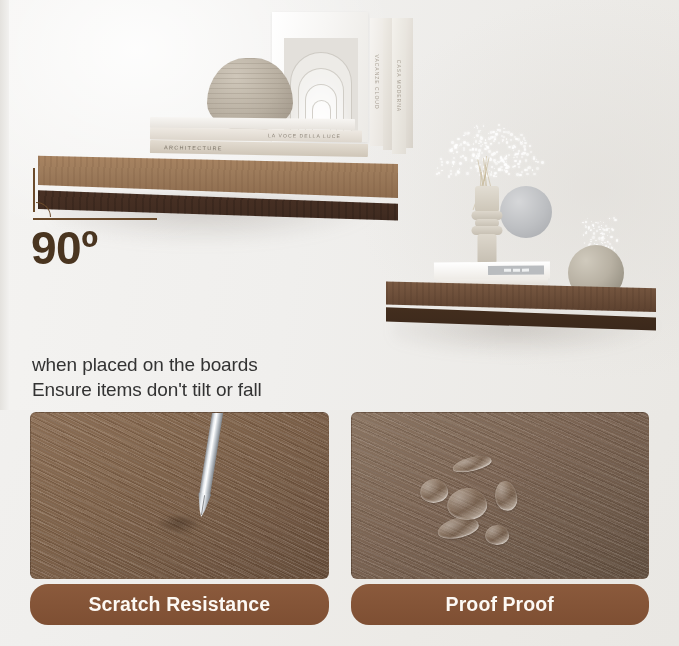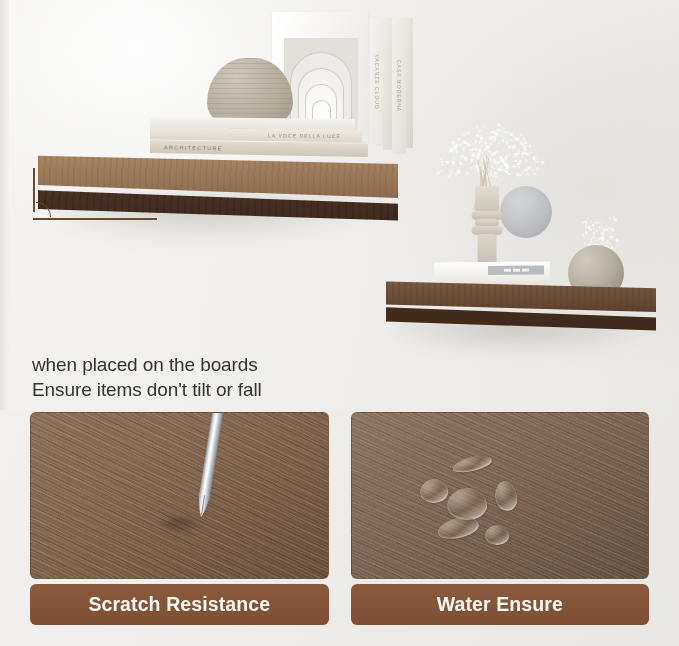--- a/index.html
+++ b/index.html
@@ -286,21 +286,21 @@
     border-radius: 52% 48% 46% 54% / 54% 58% 42% 46%;
     background:
       radial-gradient(ellipse at 32% 26%, rgba(255,255,255,.30) 0%, rgba(255,255,255,0) 46%),
       linear-gradient(155deg, rgba(180,158,136,.55) 0%, rgba(120,98,78,.42) 58%, rgba(236,228,218,.75) 100%);
     box-shadow: inset 0 -1px 2px rgba(255,255,255,.55), 0 1px 2px rgba(40,28,20,.28);
   }
 
   .banner {
     height: 41px;
     background: linear-gradient(180deg, #8b5a3c 0%, #7e4f33 100%);
-    border-radius: 6px;
+    border-radius: 18px;
     display: flex; align-items: center; justify-content: center;
   }
   .banner span {
     color: #fdf9f4; font-size: 19.5px; font-weight: 700; letter-spacing: 0.1px;
   }
 </style>
 </head>
 <body>
 
 <div class="canvas">
@@ -738,20 +738,21 @@
         <div class="spr" style="left: 10.4347px; top: 26.5738px; width: 1.60786px; height: 1.60786px; opacity: 0.7;"></div>
       </div>
     <div class="sphere"></div>
 
     <div class="shelf-bot">
       <div class="face"></div>
       <div class="under"></div>
     </div>
 
     <div class="headline">
+      <div class="hl-1">90º</div>
     </div>
     <div class="subline">
       <div>when placed on the boards</div>
       <div>Ensure items don't tilt or fall</div>
     </div>
   </div>
 
   <div class="features">
 
     <div class="feature">
@@ -771,18 +772,18 @@
     <div class="feature">
       <div class="photo water" id="waterphoto">
           <div class="drop" style="left: 100px; top: 44.2062px; width: 40px; height: 14px; transform: rotate(-14deg);"></div>
           <div class="drop" style="left: 68.8px; top: 66.0446px; width: 28px; height: 24px; transform: rotate(-10deg);"></div>
           <div class="drop" style="left: 95.2px; top: 74.78px; width: 40px; height: 32px; transform: rotate(-6deg);"></div>
           <div class="drop" style="left: 143.2px; top: 68.2285px; width: 22px; height: 30px; transform: rotate(-8deg);"></div>
           <div class="drop" style="left: 85.6px; top: 105.354px; width: 42px; height: 20px; transform: rotate(-14deg);"></div>
           <div class="drop" style="left: 133.6px; top: 111.905px; width: 24px; height: 20px; transform: rotate(-6deg);"></div>
         </div>
       <div class="banner">
-        <span>Water Ensure</span>
+        <span>Proof Proof</span>
       </div>
     </div>
 
   </div>
 </div>
 
 </body></html>

